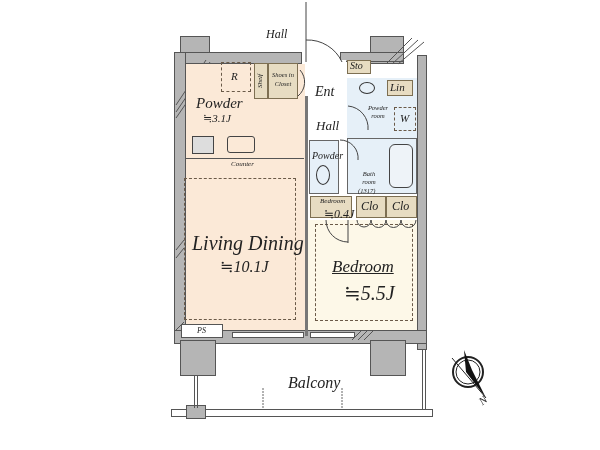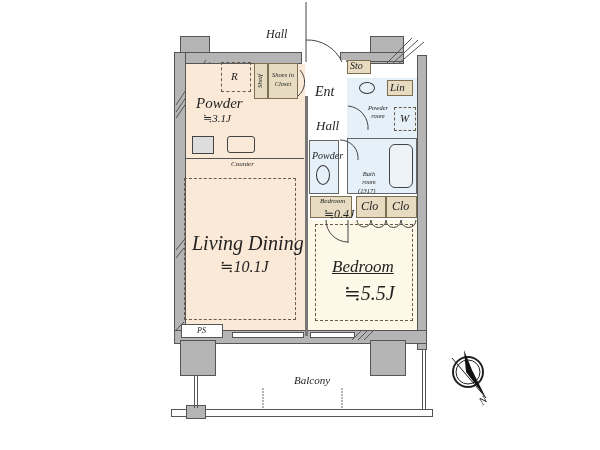--- a/index.html
+++ b/index.html
@@ -129,21 +129,21 @@
   </g>
 </svg>
 
 <div class="abs" style="left:232px;top:332px;width:72px;height:6px;background:#fff;border:1px solid #555;box-sizing:border-box;"></div>
 <div class="abs" style="left:310px;top:332px;width:45px;height:6px;background:#fff;border:1px solid #555;box-sizing:border-box;"></div>
 
 <div class="abs" style="left:171px;top:409px;width:262px;height:8px;border:1.2px solid #555;background:#fff;box-sizing:border-box;"></div>
 <div class="abs" style="left:186px;top:405px;width:20px;height:14px;background:#b5b5b5;border:1.2px solid #555;box-sizing:border-box;"></div>
 <div class="abs" style="left:194px;top:376px;width:4px;height:32px;border-left:1px solid #555;border-right:1px solid #555;box-sizing:border-box;"></div>
 <div class="abs" style="left:422px;top:350px;width:4px;height:60px;border-left:1px solid #555;border-right:1px solid #555;box-sizing:border-box;"></div>
-<div class="lbl" style="left:294px;top:374px;font-size:11px;">Balcony</div>
+<div class="lbl" style="left:288px;top:374px;font-size:16px;">Balcony</div>
 <svg width="600" height="450" style="left:0;top:0;">
   <g stroke="#666" stroke-width="1" stroke-dasharray="2 1">
     <line x1="263" y1="388" x2="263" y2="409"></line>
       <line x1="342" y1="388" x2="342" y2="409"></line>
   </g>
 </svg>
 
 <svg width="60" height="70" style="left:440px;top:340px;">
   <circle cx="28" cy="32" r="15" fill="none" stroke="#222" stroke-width="2"></circle>
   <circle cx="28" cy="32" r="12" fill="none" stroke="#222" stroke-width="1"></circle>

